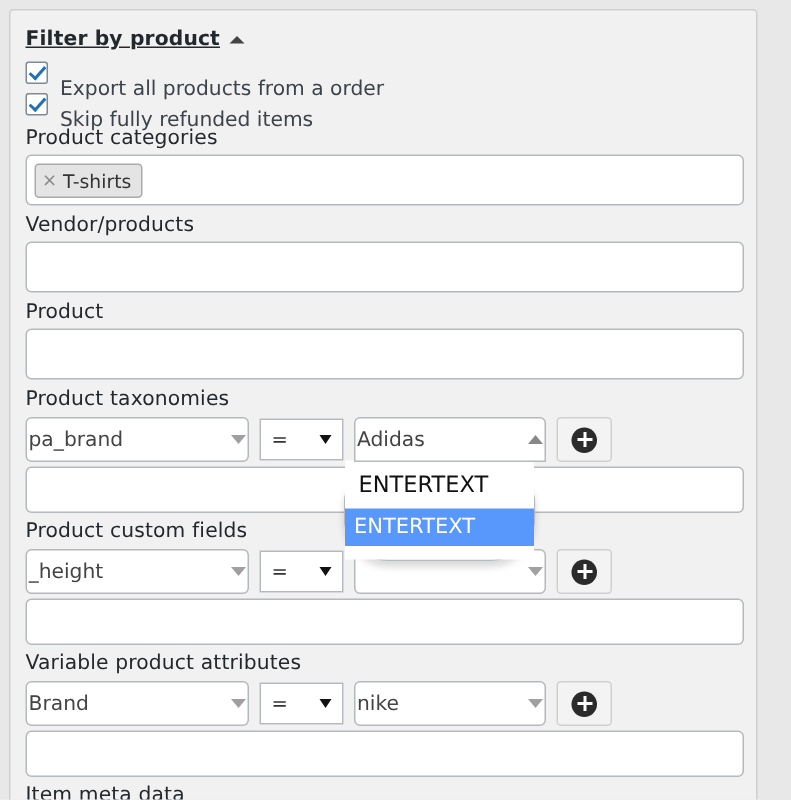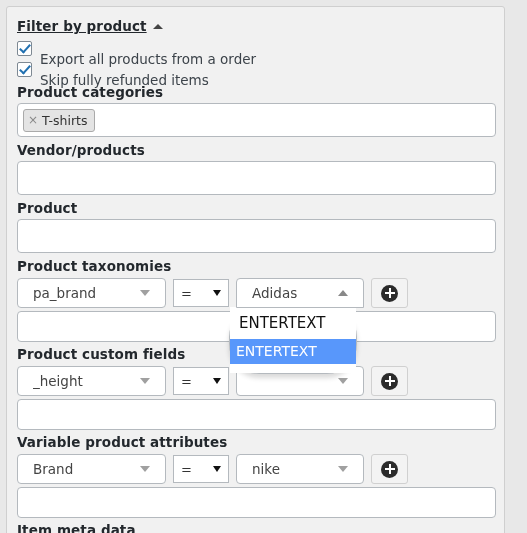--- a/index.html
+++ b/index.html
@@ -87,21 +87,21 @@
   .cb-label {
     margin-left: 8px;
     font-size: 13.5px;
     color: #3c434a;
     cursor: pointer;
     margin-top: 21px;
   }
 
   
   .flabel {
-    font-weight: bold;
+    font-weight: normal;
     font-size: 13.5px;
     color: #23282d;
     margin: 5px 0 3px 0;
     display: block;
     letter-spacing: .1px;
   }
 
   
   .txt {
     display: block;
@@ -164,21 +164,21 @@
   
   .s2-single {
     position: relative;
     height: 30px;
     box-sizing: border-box;
     background: #fff;
     border: 1px solid #b4b9be;
     border-radius: 4px;
     display: flex;
     align-items: center;
-    padding: 0 15px;
+    padding: 0 1px;
     font-size: 13.5px;
     color: #444;
     cursor: pointer;
     user-select: none;
   }
   .s2-single .s2-txt { flex: 1; white-space: nowrap; overflow: hidden; }
   .s2-single .s2-arrow {
     width: 0; height: 0;
     border-left: 5px solid transparent;
     border-right: 5px solid transparent;

